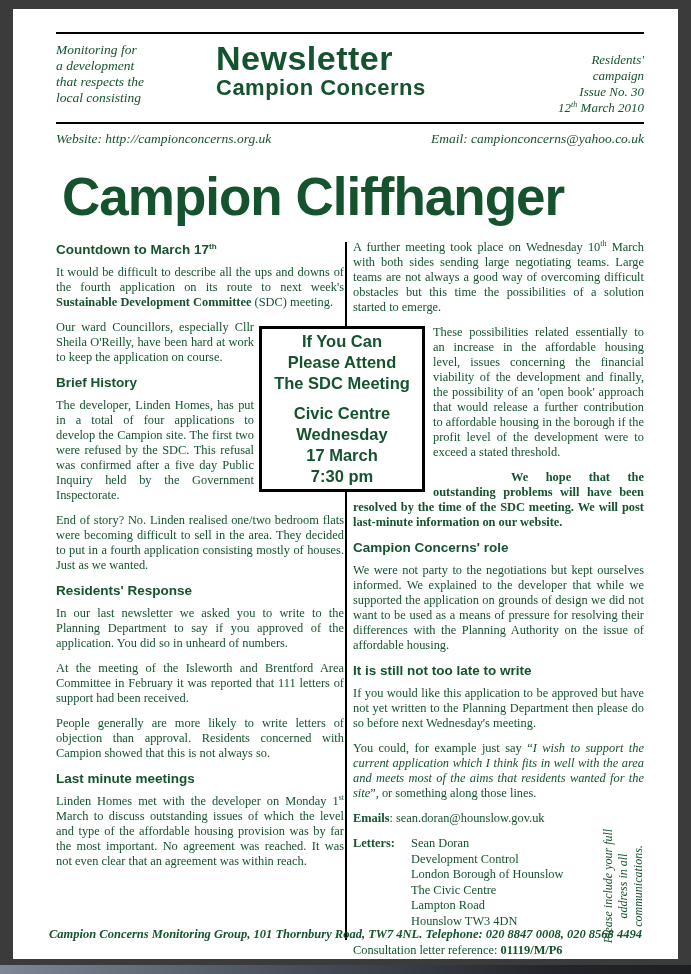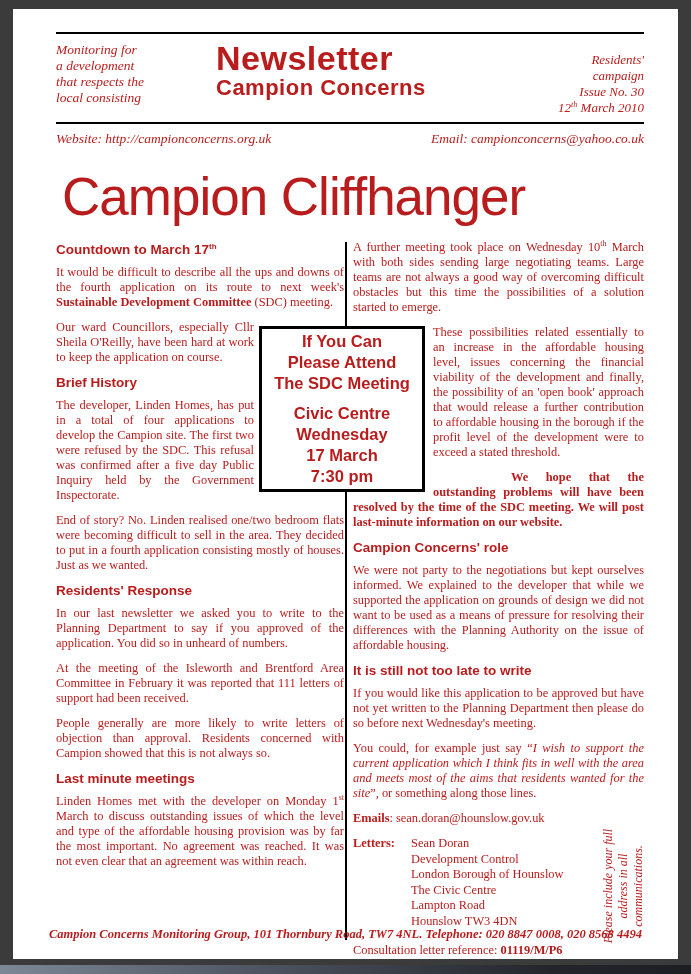--- a/index.html
+++ b/index.html
@@ -8,35 +8,35 @@
     background:#3b3b3b;
     font-family:"Liberation Serif", serif;
     position:relative; overflow:hidden;
   }
   .bottom-strip{
     position:absolute; left:0; bottom:0; width:100%; height:9px;
     background:linear-gradient(to right,#7d8795,#454b57 45%,#23252a 80%,#1d1f23);
   }
   .page{
     position:absolute; left:13px; top:9px; width:665px; height:950px;
-    background:#ffffff; color:#b91c1c;
+    background:#ffffff; color:#14532d;
     padding:0 34px 0 43px;
   }
   
   .masthead{ border-top:2px solid #000; border-bottom:2px solid #000;
     margin-top:23px; display:flex; justify-content:space-between; align-items:stretch;
     padding:4px 0 6px 0; }
   .tagline{ font-style:italic; font-size:13.5px; line-height:16px; width:160px; padding-top:4px;}
   .mast-center{ text-align:left; flex:1; padding-top:2px;}
   .mast-title{ font-family:"Liberation Sans",sans-serif; font-weight:bold; font-size:34px; line-height:36px; letter-spacing:0.5px;}
   .mast-subtitle{ font-family:"Liberation Sans",sans-serif; font-weight:bold; font-size:22px; line-height:23px; letter-spacing:0.5px;}
   .issue{ font-style:italic; font-size:13px; line-height:16px; width:130px; text-align:right; padding-top:2px;margin-top:12px;}
   .contact-row{ display:flex; justify-content:space-between; font-style:italic; font-size:13.5px; padding:7px 0 4px 0;}
   
-  .headline{ font-family:"Liberation Sans",sans-serif; font-weight:normal;
+  .headline{ font-family:"Liberation Sans",sans-serif; font-weight:bold;
     font-size:53px; line-height:56px; letter-spacing:-1px; margin:18px 0 15px 6px;}
   
   .main{ position:relative; height:702px; margin-top:12px; }
   .col-divider{ position:absolute; left:289px; top:2px; width:2px; height:698px; background:#000;}
   .col{ position:absolute; top:0; font-size:12.4px; line-height:15px; text-align:justify;}
   .col-left{ left:0; width:288px; }
   .col-right{ left:297px; width:291px; }
   .col p{ margin:0 0 10px 0; }
   .col h3{ font-family:"Liberation Sans",sans-serif; font-size:13.5px; line-height:16px;
     margin:2px 0 7px 0; text-align:left;}

